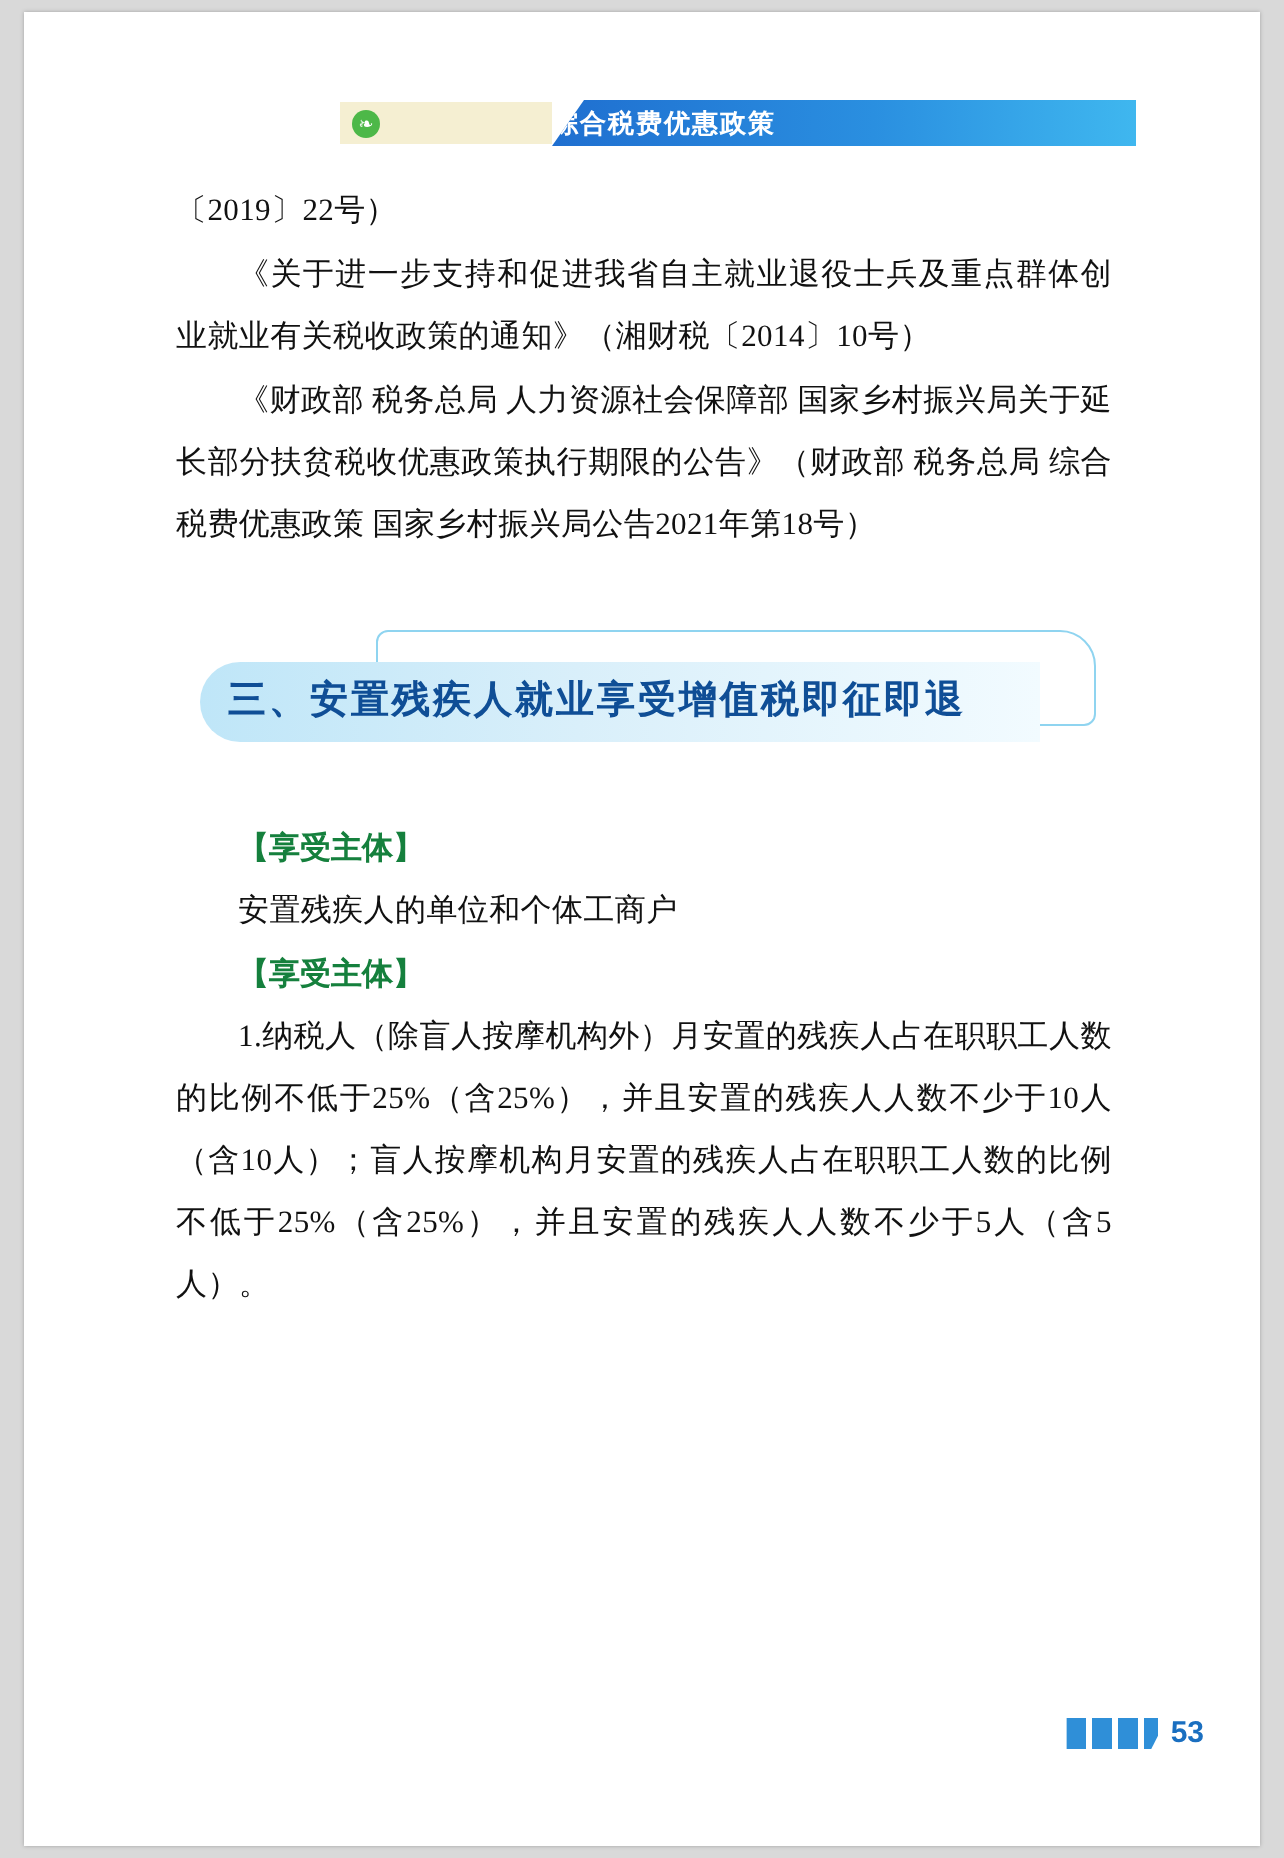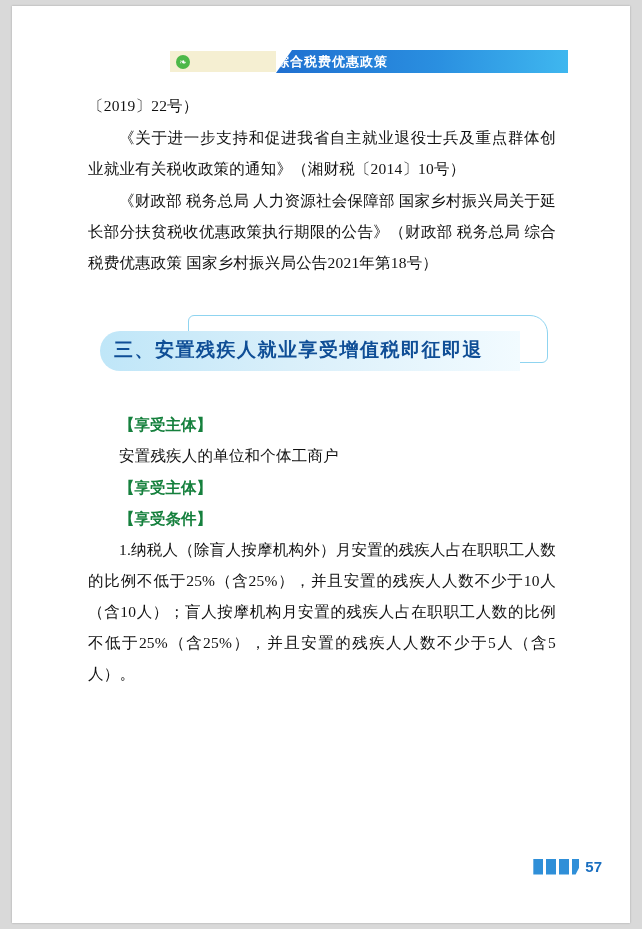--- a/index.html
+++ b/index.html
@@ -196,24 +196,23 @@
     <div class="banner-wrap">
       <div class="banner-outline"></div>
       <div class="banner-pill"></div>
       <div class="banner-text">三、安置残疾人就业享受增值税即征即退</div>
     </div>
 
     <div class="section-body">
       <p class="label">【享受主体】</p>
       <p class="para indent">安置残疾人的单位和个体工商户</p>
       <p class="label">【享受主体】</p>
-      <p class="label">【享受条件】</p>
       <p class="para indent">1.纳税人（除盲人按摩机构外）月安置的残疾人占在职职工人数的比例不低于25%（含25%），并且安置的残疾人人数不少于10人（含10人）；盲人按摩机构月安置的残疾人占在职职工人数的比例不低于25%（含25%），并且安置的残疾人人数不少于5人（含5人）。</p>
     </div>
 
   </div>
 
   <div class="footer">
     <span class="footer-deco"></span>
-    <span class="footer-page">57</span>
+    <span class="footer-page">53</span>
   </div>
 
 </div>
 
 </body></html>

